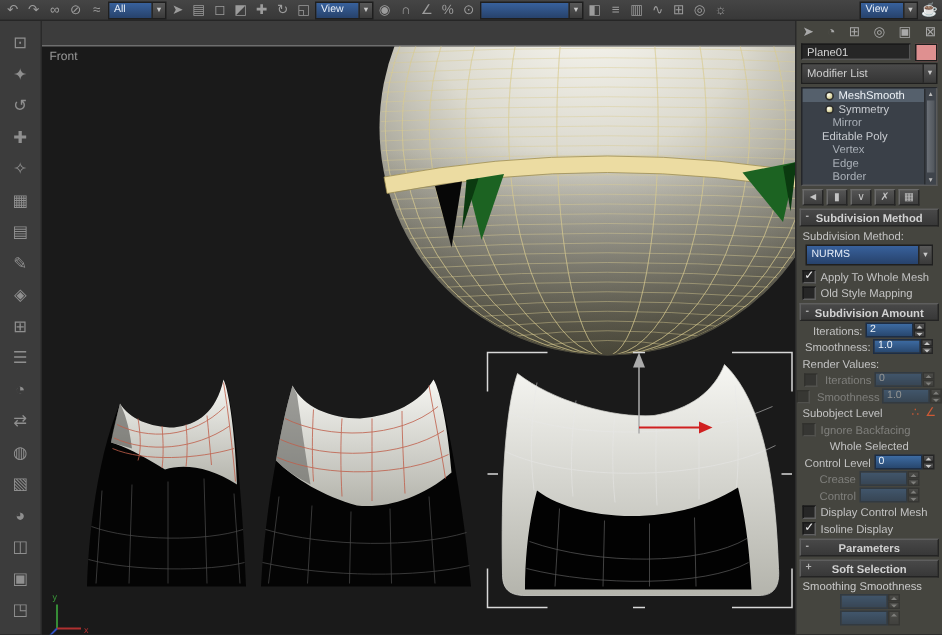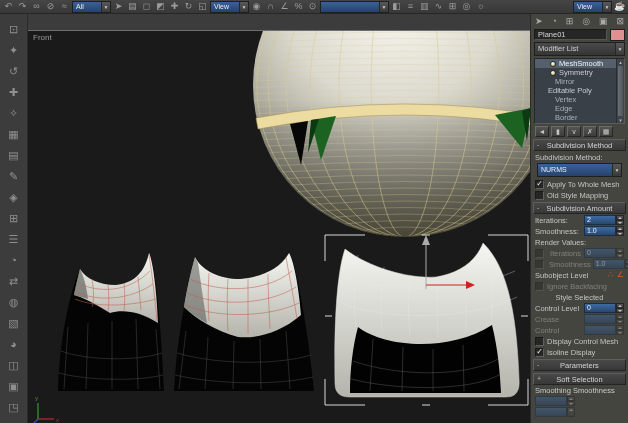--- a/index.html
+++ b/index.html
@@ -49,25 +49,25 @@
         background:radial-gradient(circle at 35% 30%,#fffef2,#d8d29b 60%,#8e8a58);border:1px solid #2c2c2c;box-sizing:border-box;}
   .sscroll{position:absolute;right:0;top:0;width:7px;height:100%;background:#3f444b;border-left:1px solid #2a2d31;
            display:flex;flex-direction:column;align-items:center;justify-content:space-between;font-size:5px;color:#bbb;}
   .sthumb{flex:1;width:5px;margin:1px 0;background:linear-gradient(90deg,#6a6f76,#51565c);}
   .sbtns{display:flex;gap:2px;padding:2px 4px;height:13px;box-sizing:border-box;}
   .sbtn{width:14px;height:11px;background:linear-gradient(#545454,#3d3d3d);border:1px solid;
         border-color:#6a6a6a #262626 #262626 #6a6a6a;color:#c3c3c3;font-size:7px;line-height:9px;
         display:flex;align-items:center;justify-content:center;box-sizing:border-box;flex:none;}
   .roh{position:relative;margin:2px 2px 1px;height:10px;background:linear-gradient(#484848,#383838);
        border:1px solid;border-color:#5e5e5e #242424 #242424 #5e5e5e;display:flex;align-items:center;
-       justify-content:center;font-size:7.5px;color:#d2d2d2;}
+       justify-content:center;font-size:7.5px;color:#d2d2d2;font-weight:bold;}
   .pm{position:absolute;left:3px;top:0;font-size:7px;color:#b5b5b5;line-height:9px;}
   .rrow{display:flex;align-items:center;margin:1px 4px;height:10px;font-size:7.5px;color:#c3c3c3;}
   .rrow.center{justify-content:center;}
-  .rrow.right{justify-content:space-between;gap:2px;}
+  .rrow.right{justify-content:center;gap:2px;}
   .rrow.dim{opacity:.45;}
   .cb{width:7px;height:7px;background:#262626;border:1px solid;border-color:#191919 #606060 #606060 #191919;
       display:inline-flex;align-items:center;justify-content:center;color:#eee;font-size:8px;line-height:7px;
       margin-right:3px;flex:none;box-sizing:content-box;}
   .cb.on::after{content:'✓';margin-top:-1px;}
   .spin{display:flex;height:10px;flex:none;}
   .sf{width:32px;background:linear-gradient(#3d6ba2,#28476e);border:1px solid #1d2d44;color:#ecf1f7;
       font-size:7px;line-height:8px;padding:0 2px;display:flex;align-items:center;box-sizing:border-box;}
   .sbs{display:flex;flex-direction:column;width:8px;}
   .sb{flex:1;background:linear-gradient(#565656,#3c3c3c);border:1px solid #262626;position:relative;}
@@ -498,21 +498,21 @@
       <span class="soicons">
           <span class="soi">∴</span>
           <span class="soi">∠</span>
         </span>
     </div>
     <div class="rrow dim">
       <span class="cb"></span>
       <span>Ignore Backfacing</span>
     </div>
     <div class="rrow center">
-      <span>Style Selected</span>
+      <span>Whole Selected</span>
     </div>
     <div class="rrow right">
       <span>Control Level</span>
       <span class="spin">
         <span class="sf">0</span>
         <span class="sbs">
             <span class="sb up"></span>
             <span class="sb dn"></span>
           </span>
       </span>

